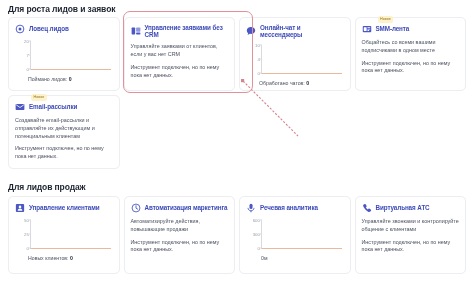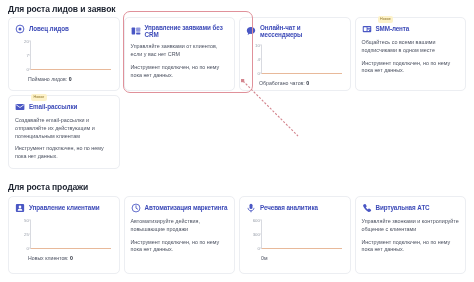--- a/index.html
+++ b/index.html
@@ -266,21 +266,21 @@
             </svg>
           </span>
           <span class="card-title">Email-рассылки</span>
           <span class="badge">Новое</span>
         </div>
         <p class="card-desc">Создавайте email-рассылки и отправляйте их действующим и потенциальным клиентам</p>
         <p class="card-note">Инструмент подключен, но по нему пока нет данных.</p>
       </div>
     </div>
 
-  <h2 class="section-title" id="section-sales-title">Для роста продажи</h2>
+  <h2 class="section-title" id="section-sales-title">Для лидов продаж</h2>
 
   <div class="grid" id="grid-sales">
       <div class="card tall-sales">
         <div class="card-head">
           <span class="card-icon">
             <svg width="10" height="10" viewBox="0 0 16 16" fill="none">
               <rect x="1.4" y="1.6" width="13.2" height="12.8" rx="1.6" fill="#4a57c4"></rect>
               <circle cx="8" cy="6.2" r="2.1" fill="#ffffff"></circle>
               <path d="M4.3 12.2c0-2 1.7-3.3 3.7-3.3s3.7 1.3 3.7 3.3" fill="#ffffff"></path>
             </svg>

